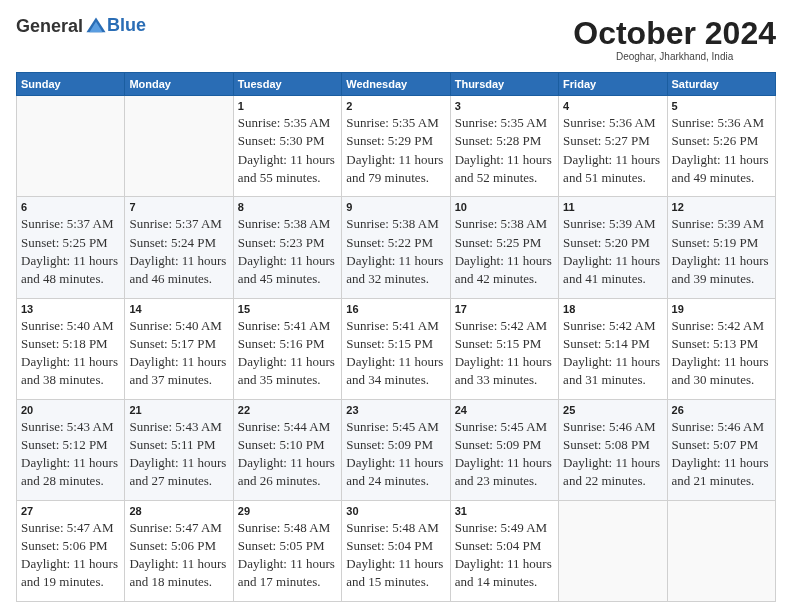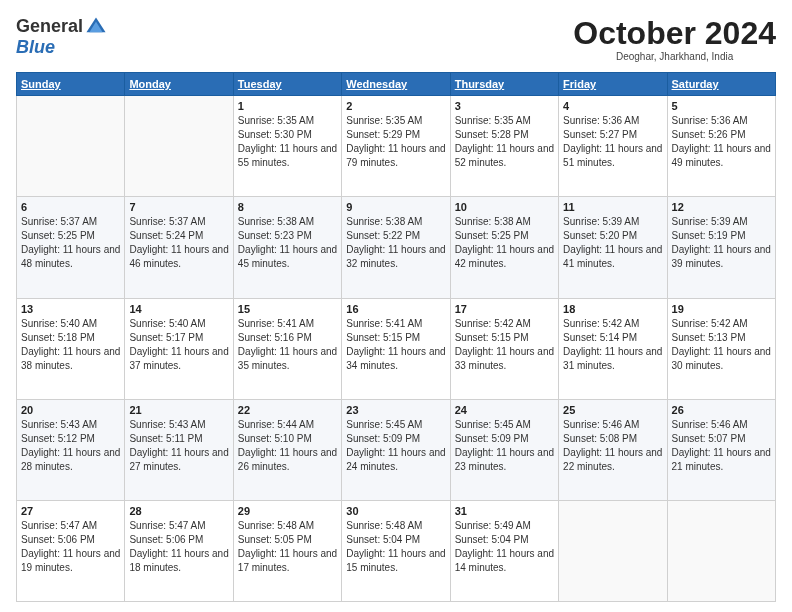--- a/index.html
+++ b/index.html
@@ -22,33 +22,31 @@
       justify-content: space-between;
       align-items: flex-start;
       margin-bottom: 10px;
     }
     .logo {
       display: flex;
       align-items: center;
     }
     .logo-text {
       display: flex;
-      flex-direction: column;
       line-height: 1.1;
     }
     .logo-general {
       font-size: 18px;
       font-weight: bold;
       color: #333;
     }
     .logo-blue {
       font-size: 18px;
       font-weight: bold;
       color: #2a6db5;
-      font-style: italic;
     }
     .logo-icon {
       width: 22px;
       height: 22px;
       margin-left: 2px;
     }
     .title-area {
       text-align: center;
     }
     .month-title {
@@ -68,44 +66,44 @@
       font-size: 10px;
     }
     .calendar th {
       background: #2a6db5;
       color: #fff;
       padding: 5px 4px;
       text-align: left;
       font-size: 11px;
       font-weight: bold;
       border: 1px solid #1a5da0;
-      text-decoration: underline;
     }
     .calendar td {
       border: 1px solid #d0d0d0;
       vertical-align: top;
       padding: 4px 4px;
       width: 105px;
       height: 78px;
       background: #fff;
     }
     .calendar tr:nth-child(even) td {
       background: #f5f7fa;
     }
     .day-number {
       font-size: 11px;
       font-weight: bold;
       color: #222;
       display: block;
       margin-bottom: 2px;
     }
     .day-info {
-      font-size: 10px;
+      font-size: 13px;
       color: #333;
       line-height: 1.4;
+      font-family: Liberation Serif, serif;
     }
     .empty-cell {
       background: #f9f9f9 !important;
     }
   </style>
 </head>
 <body>
 
 <div class="page">
   <div class="header">

